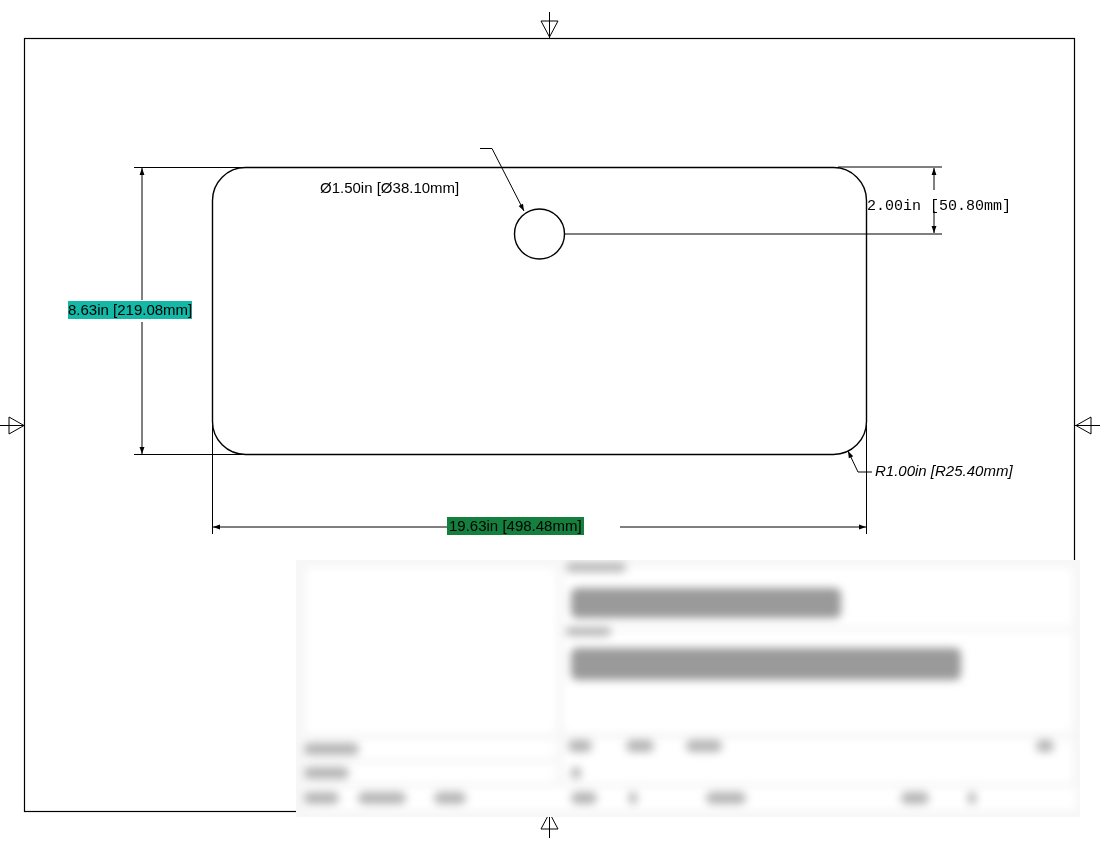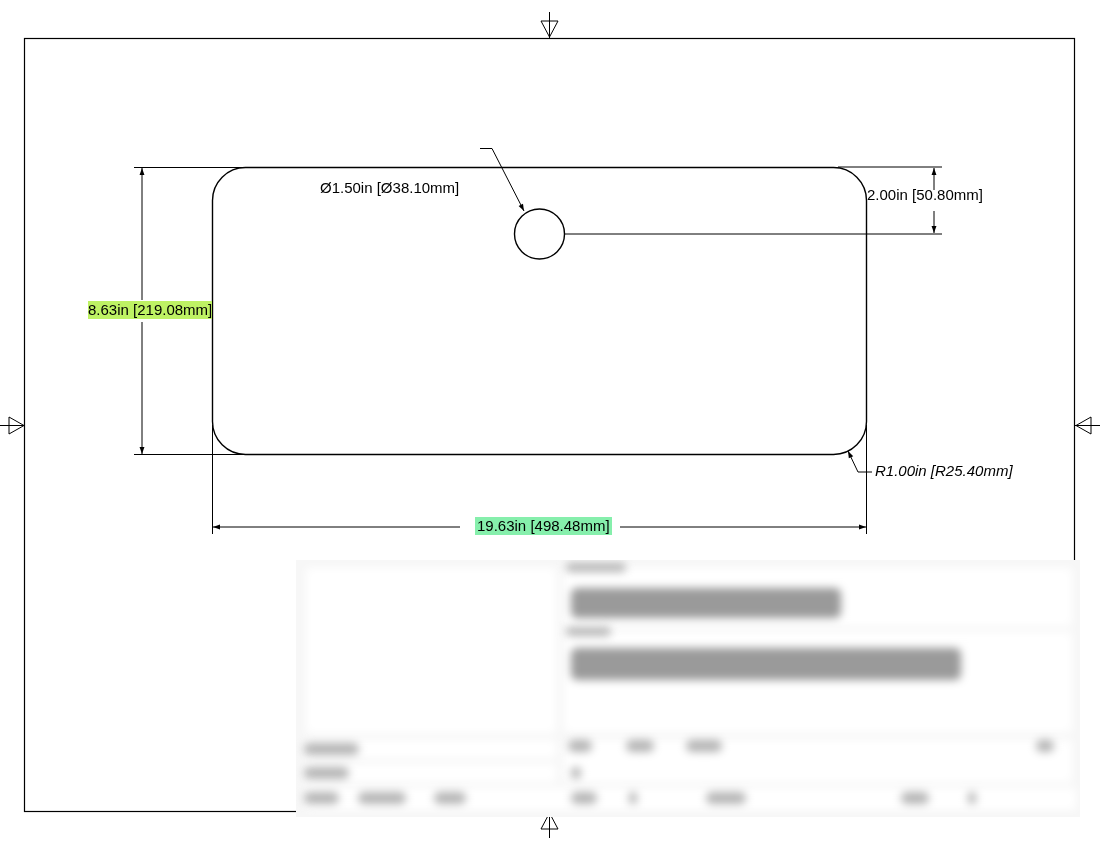--- a/index.html
+++ b/index.html
@@ -75,23 +75,23 @@
   </g>
 
   <g stroke="#000" stroke-width="1" fill="none">
     <line x1="872" y1="472" x2="865" y2="472"></line>
     <line x1="858" y1="472" x2="848" y2="451" marker-end="url(#arrow)"></line>
     <line x1="858" y1="472" x2="865" y2="472"></line>
   </g>
 </svg>
 
 <div class="dim-text" style="left:320px; top:139px;margin-top:40px;">Ø1.50in [Ø38.10mm]</div>
-<div class="dim-text" style="left:867px; top:186px;">2.00in [50.80mm]</div>
-<div class="dim-text" style="left:88px; top:301px; background:#bef264;">8.63in [219.08mm]</div>
-<div class="dim-text" style="left:475px; top:517px; background:#86efac; padding:0 2px;">19.63in [498.48mm]</div>
+<div class="dim-text" style="left:867px; top:198px;font-family:Liberation Mono, monospace;">2.00in [50.80mm]</div>
+<div class="dim-text" style="left:68px; top:301px; background:#14b8a6;">8.63in [219.08mm]</div>
+<div class="dim-text" style="left:447px; top:517px; background:#15803d; padding:0 2px;">19.63in [498.48mm]</div>
 <div class="dim-text" style="left:875px; top:462px;font-style:italic;">R1.00in [R25.40mm]</div>
 
 <div class="title-block">
   <div class="tb-inner">
 
     <div class="tb-cell" style="left:10px; top:8px; width:250px; height:165px;"></div>
 
     <div class="tb-cell" style="left:268px; top:8px; width:508px; height:58px;"></div>
     <div class="tb-blob" style="left:270px; top:3px; width:60px; height:9px;"></div>
     <div class="tb-blob dark" style="left:275px; top:28px; width:270px; height:30px;"></div>

